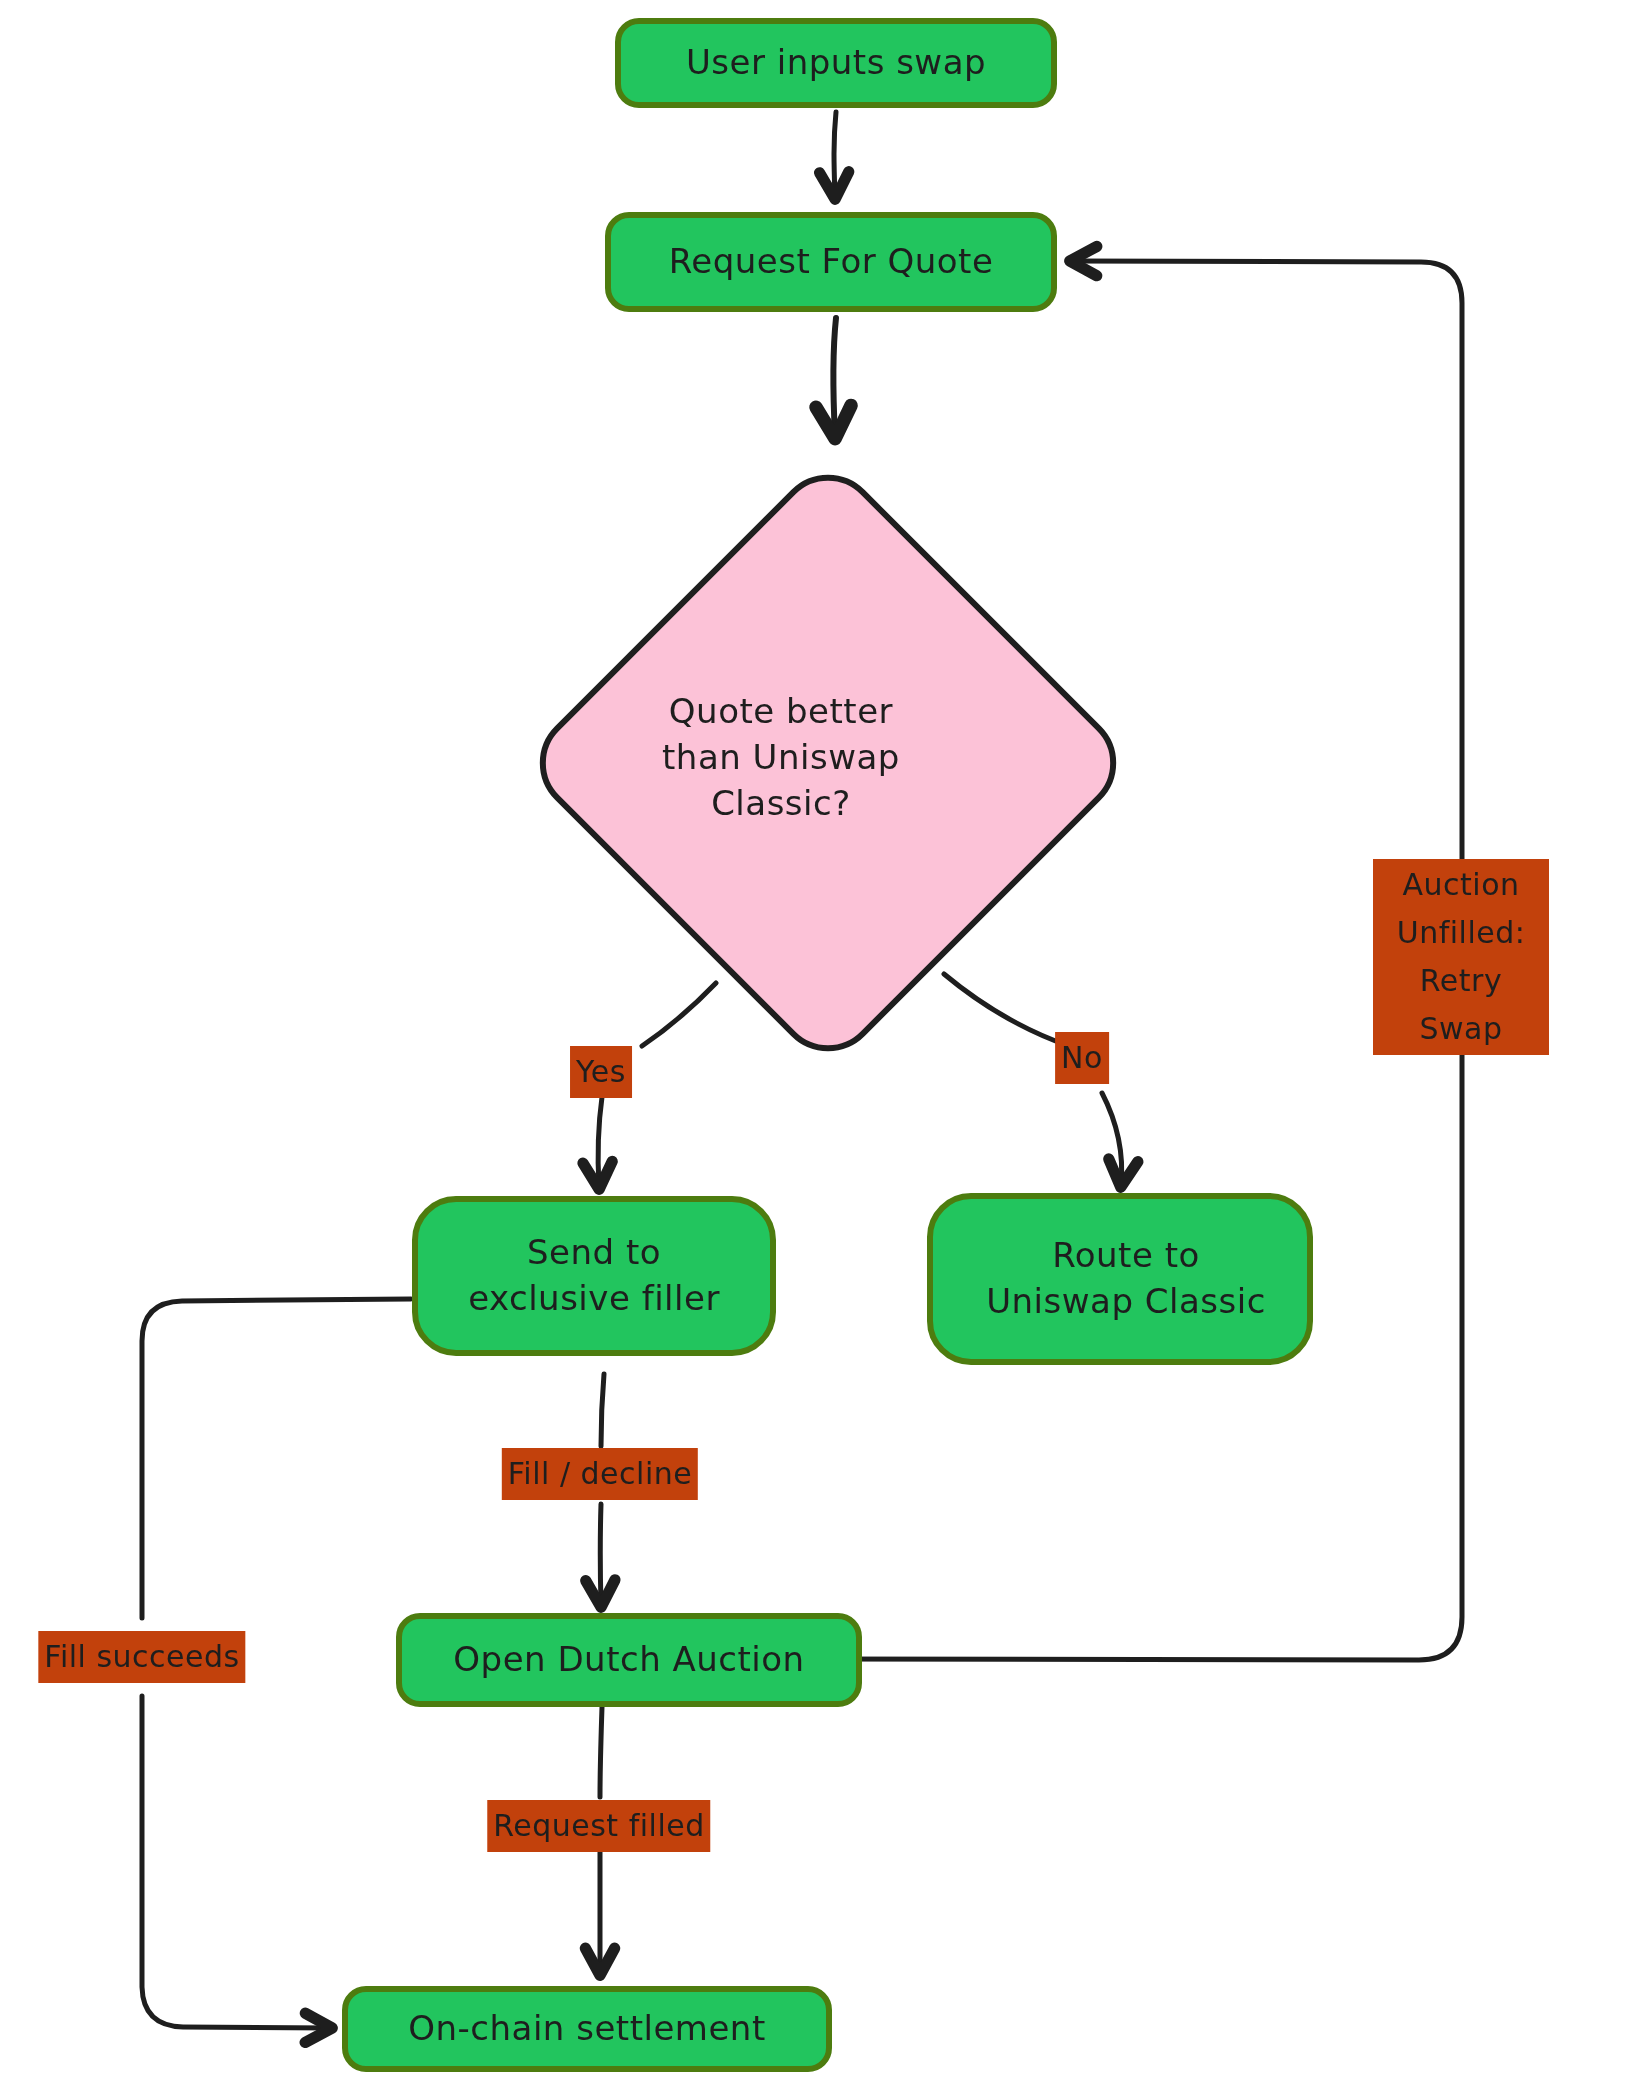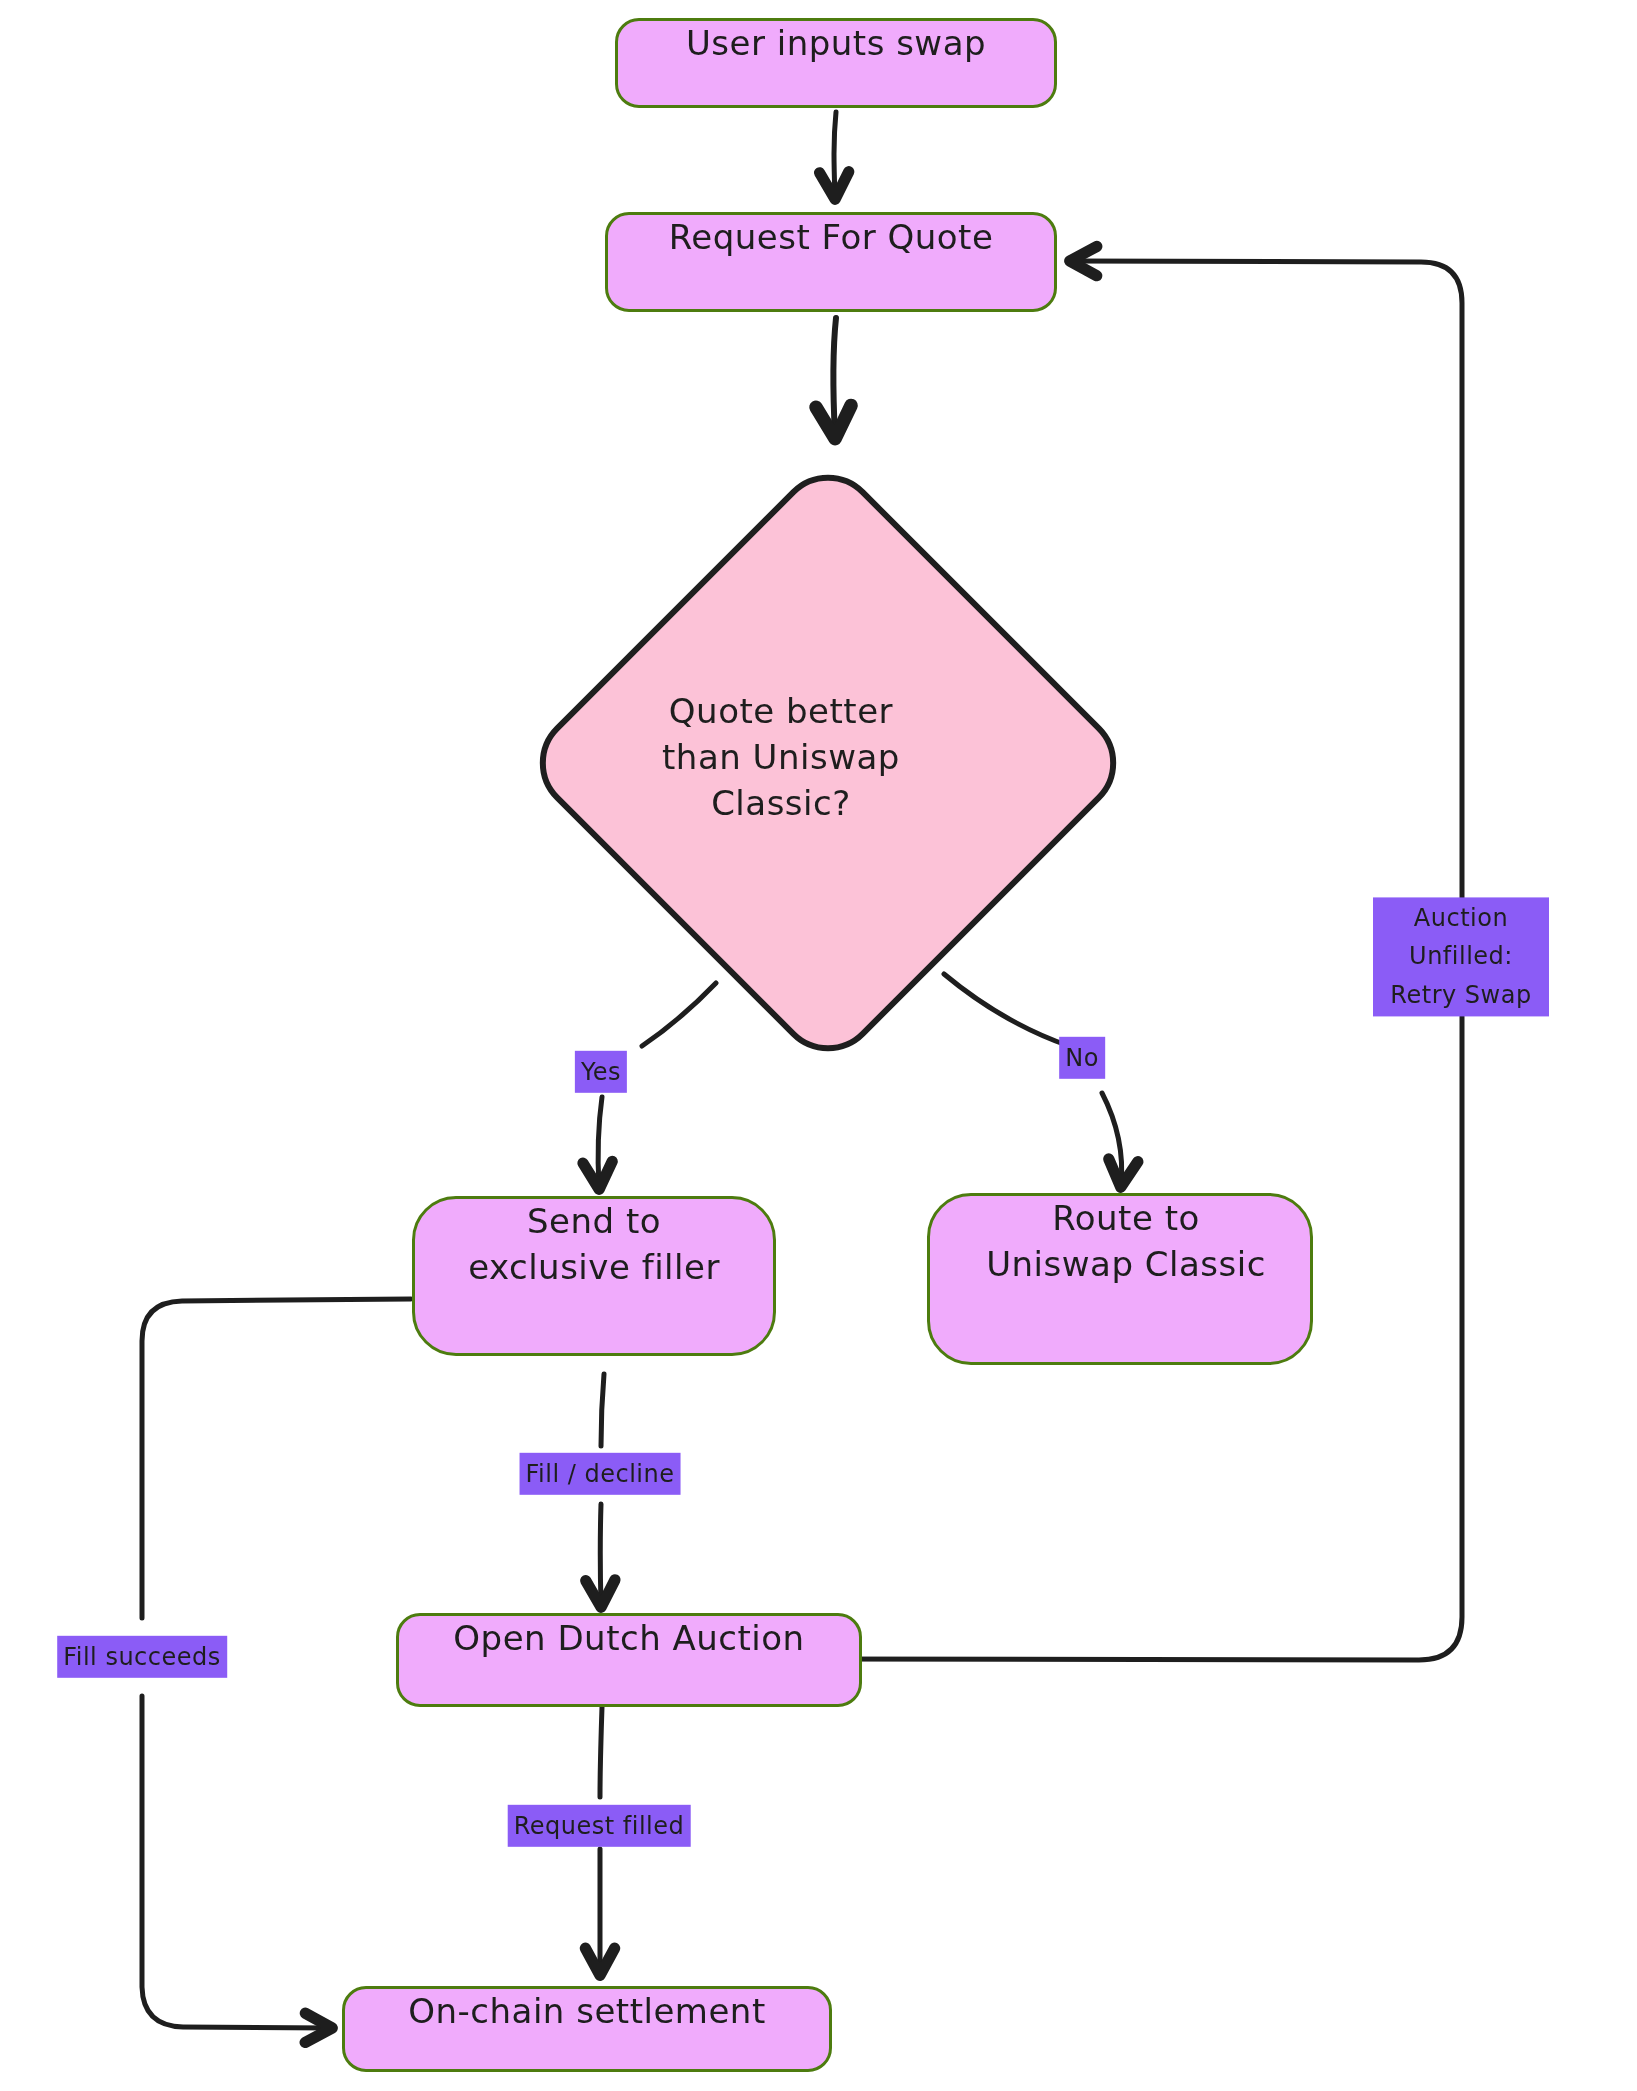--- a/index.html
+++ b/index.html
@@ -25,24 +25,25 @@
   svg.edges path {
     fill: none;
     stroke: #1e1e1e;
     stroke-width: 5;
     stroke-linecap: round;
     stroke-linejoin: round;
   }
   svg.edges path.thick { stroke-width: 6; }
   .node {
     position: absolute;
-    background: #f0abfc;
-    border: 3px solid #4d7c0f;
+    background: #22c55e;
+    border: 6px solid #4d7c0f;
     box-sizing: border-box;
     display: flex;
+    align-items: center;
     justify-content: center;
     text-align: center;
   }
   .node-label {
     font-size: 34px;
     line-height: 1.35;
     white-space: pre-line;
     color: #1e1e1e;
     letter-spacing: 0.5px;
   }
@@ -71,27 +72,27 @@
     left: 662px; top: 668px;
     width: 360px; height: 180px;
     display: flex;
     align-items: center;
     justify-content: flex-start;
     text-align: center;
   }
   .edge-label {
     position: absolute;
     transform: translate(-50%, -50%);
-    font-size: 24px;
+    font-size: 30px;
     line-height: 1.6;
     white-space: pre-line;
     text-align: center;
     color: #1e1e1e;
     letter-spacing: 0.5px;
-    background: #8b5cf6;
+    background: #c2410c;
     padding: 2px 6px;
   }
   #lbl-yes            { left: 601px;  top: 1072px; }
   #lbl-no             { left: 1082px; top: 1058px; }
   #lbl-fade           { left: 600px;  top: 1474px; white-space: nowrap; }
   #lbl-auction-filled { left: 599px;  top: 1826px; white-space: nowrap; }
   #lbl-fill-succeeds  { left: 142px;  top: 1657px; white-space: nowrap; }
   #lbl-auction-unfilled { left: 1461px; top: 957px; }
 </style>
 </head>

